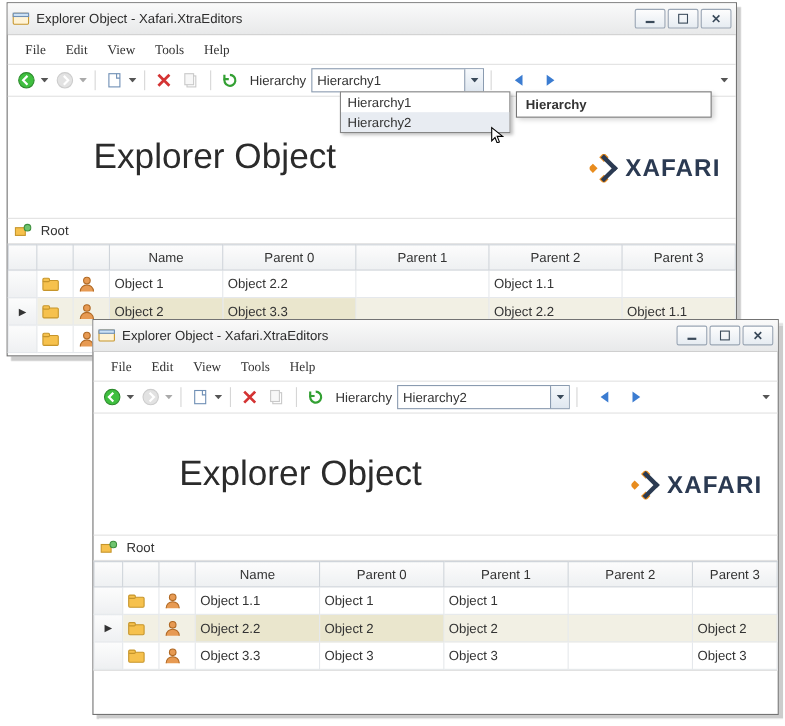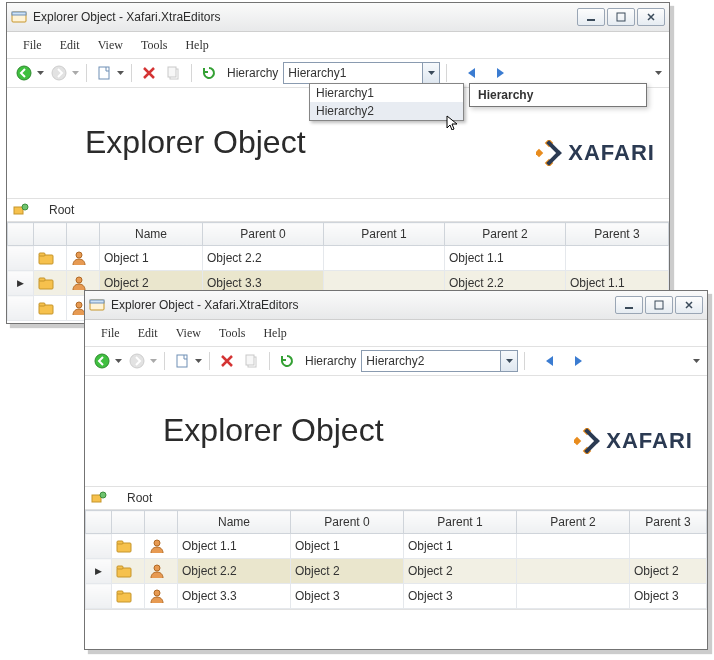--- a/index.html
+++ b/index.html
@@ -18,21 +18,21 @@
   .tb-sep { width:1px; height:18px; background:#d6d6d6; margin:0 3px; }
   .dd-arrow { width:10px; height:22px; display:flex; align-items:center; justify-content:center; }
   .combo { display:flex; align-items:center; height:20px; border:1px solid #8a9bb0; background:#fff; }
   .combo .combo-text { flex:1; padding:0 4px; font-size:12px; }
   .combo .combo-btn { width:16px; height:20px; border-left:1px solid #8a9bb0; background:linear-gradient(#f6f9fc,#dfe7f0); display:flex; align-items:center; justify-content:center; }
   .nav-arrows { display:flex; gap:6px; margin-left:8px; }
   .banner { position:relative; height:110px; border-bottom:1px solid #e1e1e1; }
   .banner-title { position:absolute; left:30px; top:36px; font-family:"Segoe UI Light","Segoe UI",sans-serif; font-size:32px; font-weight:300; color:#2b2b2b;margin-left:48px; }
   .logo { position:absolute; right:14px; top:52px; display:flex; align-items:center; gap:6px; }
   .logo-text { font-family:"Segoe UI","Arial Narrow",sans-serif; font-size:22px; letter-spacing:1px; color:#2b3a52; font-weight:600; }
-  .breadcrumb { height:22px; display:flex; align-items:center; padding:0 6px; gap:20px; border-bottom:1px solid #e1e1e1; }
+  .breadcrumb { height:22px; display:flex; align-items:center; padding:0 6px; gap:8px; border-bottom:1px solid #e1e1e1; }
   .grid { width:100%; border-collapse:collapse; }
   .grid th { background:linear-gradient(#fcfcfc,#eef0f2); border:1px solid #cfd4da; padding:3px 6px; text-align:center; font-weight:normal; font-size:12px; height:16px; }
   .grid td { border:1px solid #e5e8ec; padding:2px 4px; font-size:12px; height:20px; }
   .grid tr.row td:first-child { background:linear-gradient(#fcfcfc,#eef0f2); }
   .grid tr.selected td { background:#f2f0e4; border-top:1px dashed #9e9e8a; border-bottom:1px dashed #9e9e8a; }
   .grid tr.selected td:nth-child(4), .grid tr.selected td:nth-child(5) { background:#eae6cd; }
   .row-indicator { width:14px; text-align:center; }
   .footer { height:22px; border-top:1px solid #e1e1e1; }
   .dropdown-list { position:absolute; background:#fff; border:1px solid #868686; box-shadow:2px 2px 3px rgba(0,0,0,0.25); z-index:50; }
   .dropdown-list .dd-item { padding:2px 6px; font-size:12px; }

